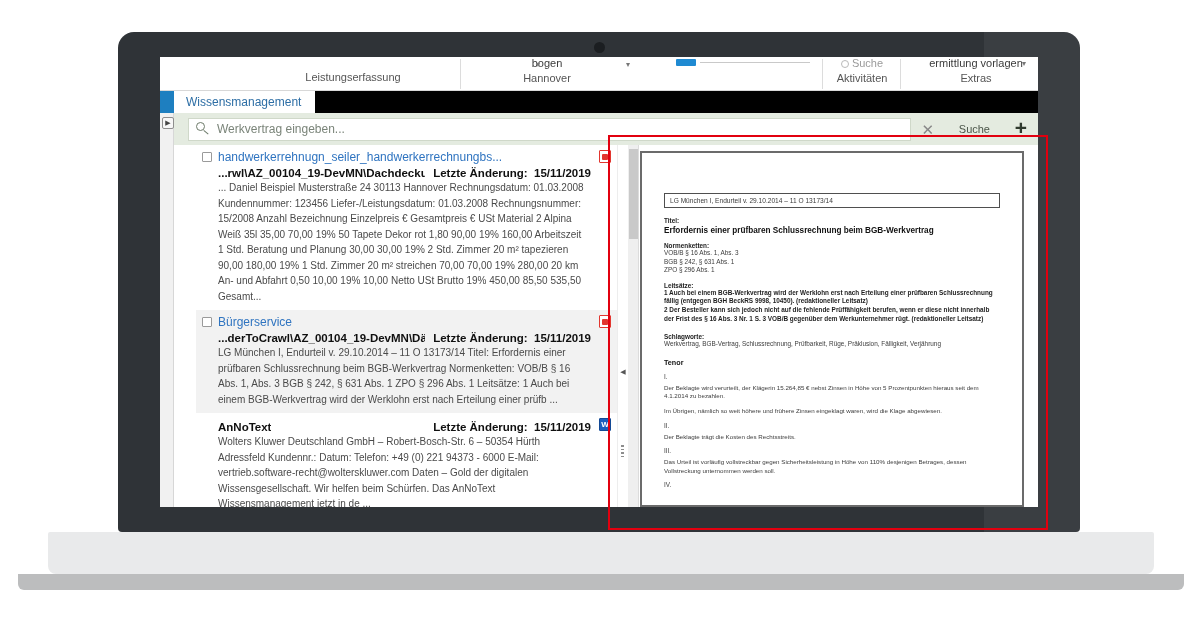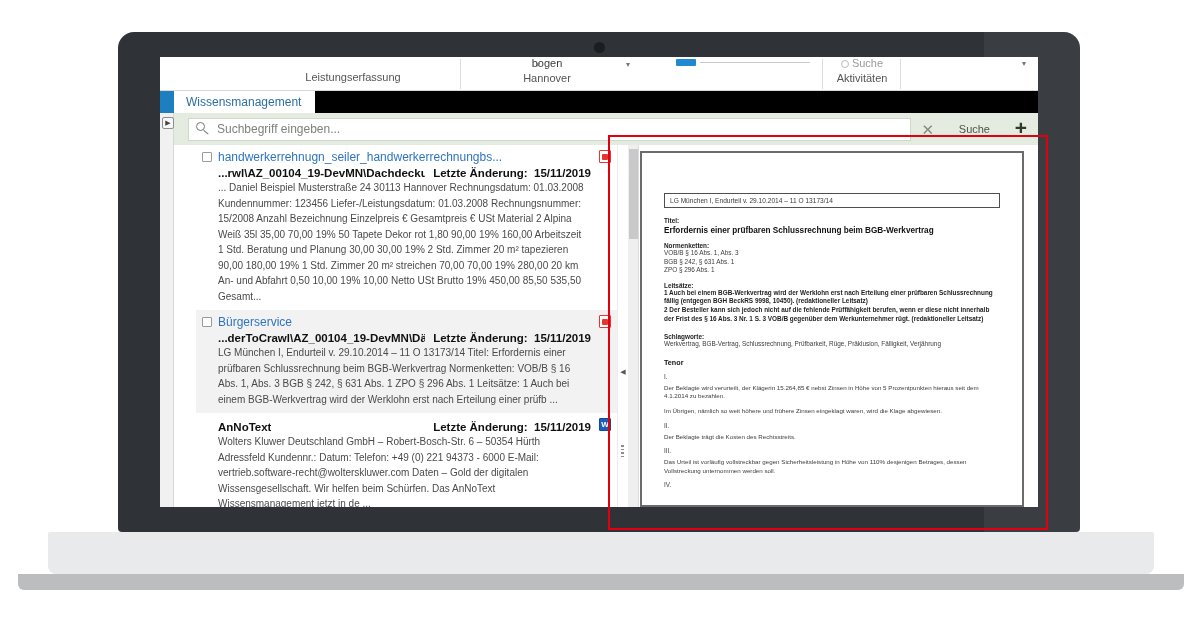--- a/index.html
+++ b/index.html
@@ -309,39 +309,43 @@
 
           <div class="ribbon-group" style="left:668px; top:0px; width:68px;">
             <span class="g-top" style="color:#9a9a9a;">
               <span class="radio-dot"></span><span>Suche</span>
             </span>
             <span class="g-label" style="margin-top:2px;">Aktivitäten</span>
           </div>
 
           <div class="ribbon-sep" style="left:740px;"></div>
 
+          <div class="ribbon-group" style="left:746px; top:0px; width:140px;">
+            <span class="g-top">ermittlung  vorlagen</span>
+            <span class="g-label" style="margin-top:2px;">Extras</span>
+          </div>
           <span class="caret" style="position:absolute; left:862px; top:2px;">▾</span>
 
         </div>
 
         <div class="tabbar">
           <div class="edge-blue"></div>
           <div class="tab-active">Wissensmanagement</div>
         </div>
 
         <div class="left-rail"></div>
         <div class="rail-expander">▶</div>
 
         <div class="searchrow">
           <div class="search-box">
             <span class="s-icon">
               <span class="ring"></span>
                 <span class="stick"></span>
             </span>
-            <span class="search-ph">Suchbegriff eingeben...</span>
+            <span class="search-ph">Werkvertrag eingeben...</span>
           </div>
           <div class="clear-x">✕</div>
           <div class="suche-btn">Suche</div>
           <div class="plus-btn">+</div>
         </div>
 
         <div class="res-scroll-track"></div>
         <div class="res-scroll-thumb"></div>
 
         <div class="results">

